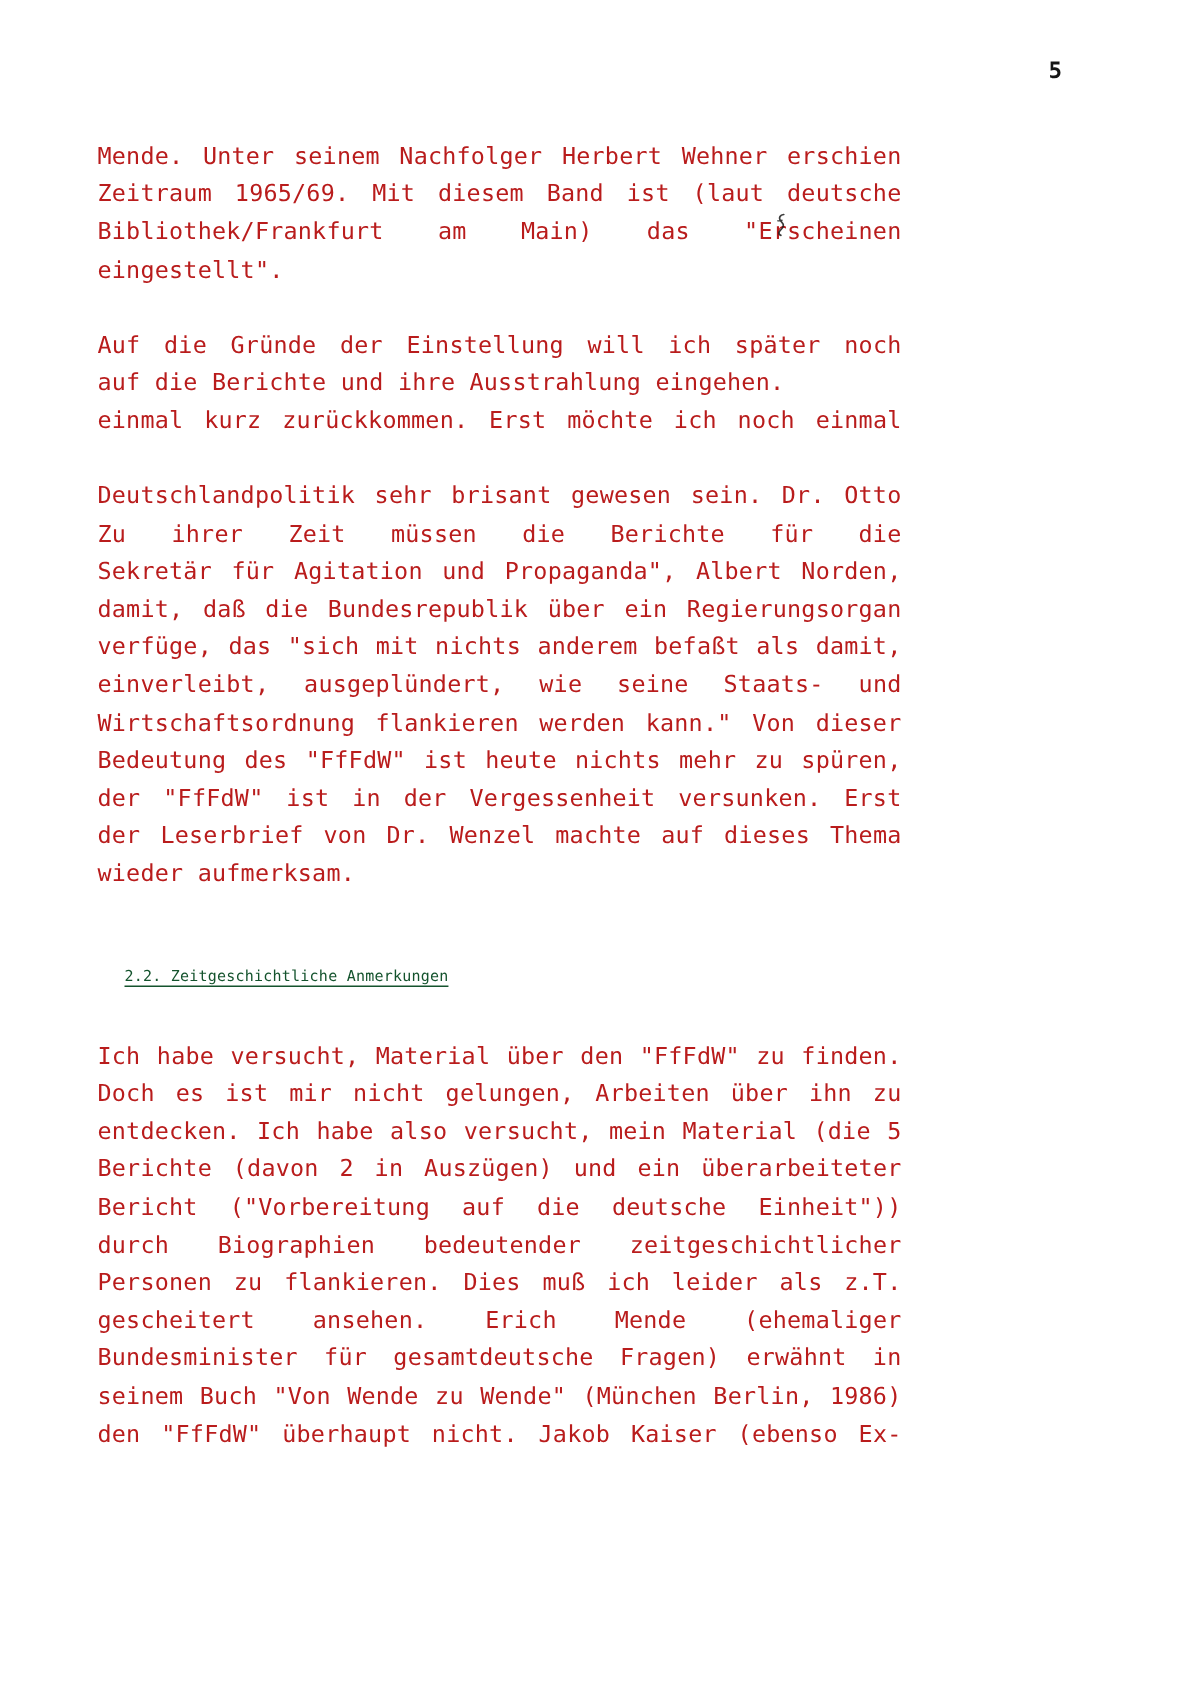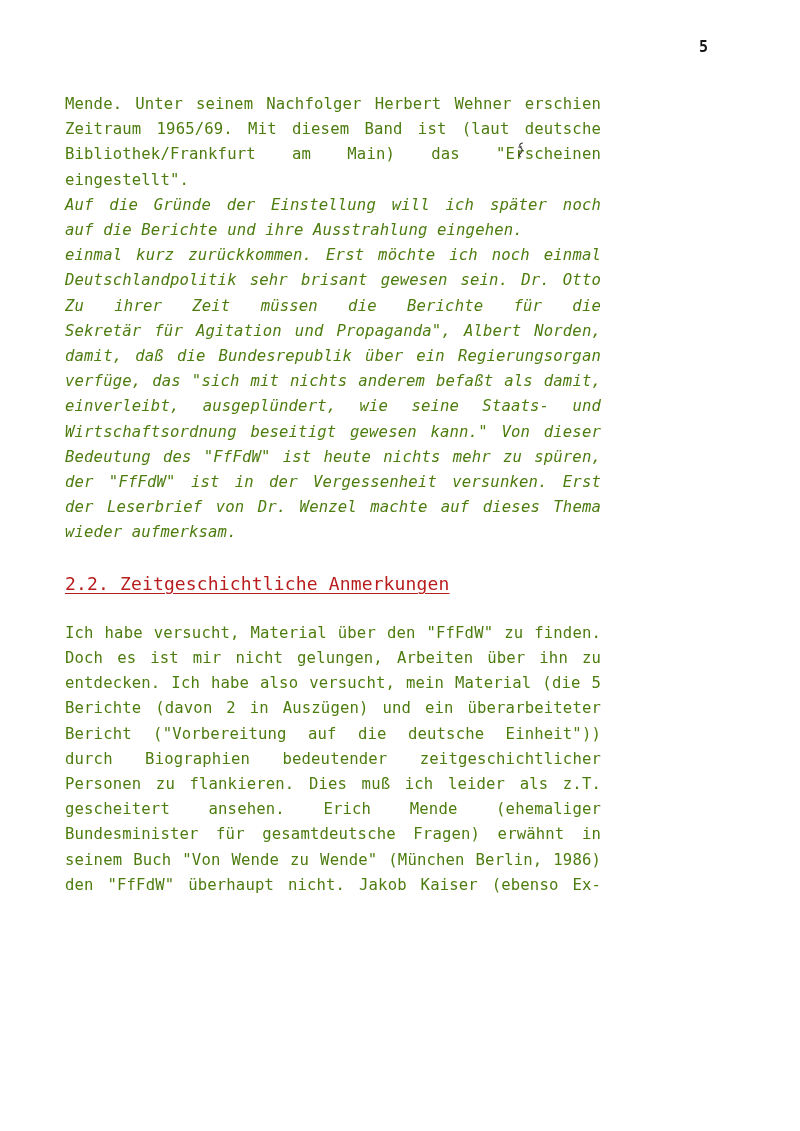--- a/index.html
+++ b/index.html
@@ -43,61 +43,61 @@
     top: 92px;
     width: 536px;
   }
 
   .para {
     font-size: 15.6px;
     line-height: 25.2px;
     letter-spacing: 0.15px;
     text-align: justify;
     text-justify: inter-word;
-    color: #4d7c0f;
+    color: #b91c1c;
     margin: 0;
     word-spacing: 0px;
     -moz-osx-font-smoothing: grayscale;
   }
 
   
   .para + .para {
-    font-style: italic;
+    margin-top: 25px;
   }
 
   
   .ln {
     display: block;
     text-align: justify;
     text-align-last: justify;
     white-space: pre-wrap;
   }
   
   .ln.last {
     text-align-last: left;
   }
 
   .section-heading {
-    font-size: 18px;
+    font-size: 10px;
     line-height: 25.2px;
     letter-spacing: 0.15px;
-    color: #b91c1c;
-    margin: 0;
+    color: #14532d;
+    margin: 18px;
     font-weight: normal;
     text-decoration: underline;
     text-underline-offset: 3px;
     text-decoration-thickness: 1px;
     display: inline-block;
     white-space: pre;
   }
   .heading-block {
     margin-top: 25px;
   }
   .heading-block + .para {
-    margin-top: 25px;
+    margin-top: 10px;
   }
 
   
   .smudge {
     position: absolute;
     left: 517px;
     top: 142px;
     width: 9px;
     height: 16px;
     pointer-events: none;
@@ -127,21 +127,21 @@
       <span class="ln">einmal kurz zurückkommen. Erst möchte ich noch einmal</span>
     </p>
 
     <p class="para">
       <span class="ln">Deutschlandpolitik sehr brisant gewesen sein. Dr. Otto</span>
       <span class="ln">Zu ihrer Zeit müssen die Berichte für die</span>
       <span class="ln">Sekretär für Agitation und Propaganda", Albert Norden,</span>
       <span class="ln">damit, daß die Bundesrepublik über ein Regierungsorgan</span>
       <span class="ln">verfüge, das "sich mit nichts anderem befaßt als damit,</span>
       <span class="ln">einverleibt, ausgeplündert, wie seine Staats- und</span>
-      <span class="ln">Wirtschaftsordnung beseitigt gewesen kann." Von dieser</span>
+      <span class="ln">Wirtschaftsordnung flankieren werden kann." Von dieser</span>
       <span class="ln">Bedeutung des "FfFdW" ist heute nichts mehr zu spüren,</span>
       <span class="ln">der "FfFdW" ist in der Vergessenheit versunken. Erst</span>
       <span class="ln">der Leserbrief von Dr. Wenzel machte auf dieses Thema</span>
       <span class="ln last">wieder aufmerksam.</span>
     </p>
 
     <div class="heading-block">
       <h2 class="section-heading">2.2. Zeitgeschichtliche Anmerkungen</h2>
     </div>
 

